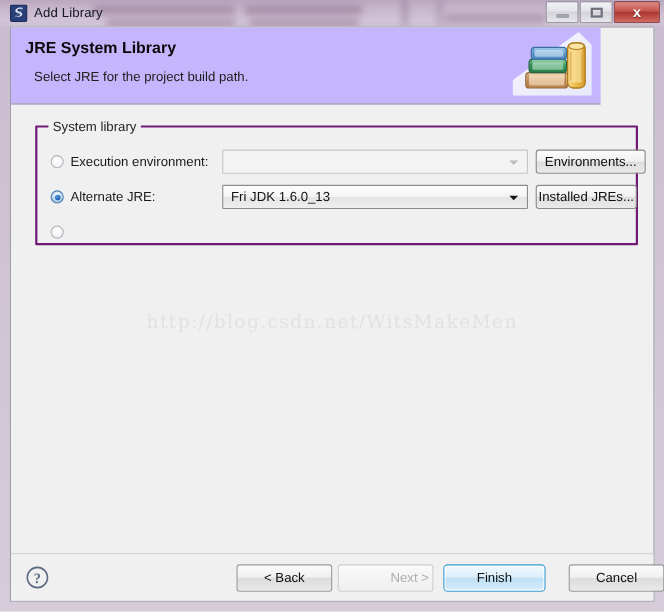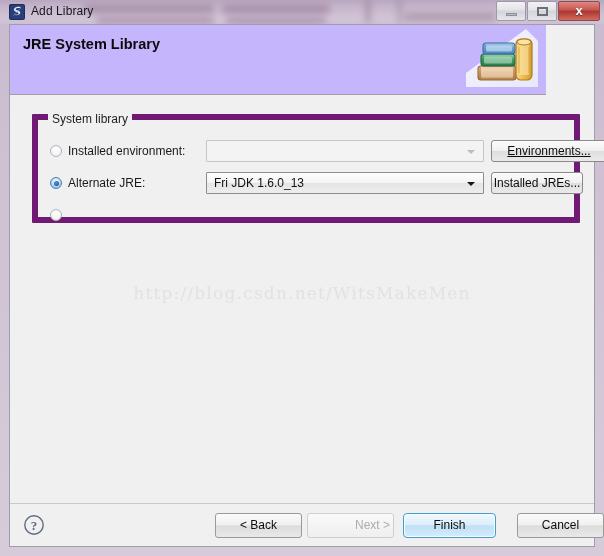--- a/index.html
+++ b/index.html
@@ -154,21 +154,21 @@
     width: 72px; height: 58px;
   }
 
   
   #groupbox {
     position: absolute;
     left: 22px; top: 89px;
     width: 548px;
     height: 109px;
     box-sizing: border-box;
-    border: 6px solid #701a75;
+    border: 2px solid #701a75;
     border-radius: 1px;
   }
   #group-legend {
     position: absolute;
     left: 10px; top: -8px;
     padding: 0 4px;
     background: #f0f0f0;
     font-size: 12px;
     color: #222222;
     white-space: nowrap;
@@ -257,23 +257,22 @@
     border-radius: 3px;
     background: linear-gradient(180deg, #fbfbfb 0%, #f1f1f1 47%, #dedede 52%, #eaeaea 100%);
     font-size: 12px;
     color: #0d0d0d;
     text-align: center;
     white-space: nowrap;
   }
   #btn-environments {
     position: absolute;
     left: 453px; top: 1px;
-    width: 116px; height: 22px;
+    width: 100px; height: 22px;
     line-height: 20px;
-    text-decoration: underline;
   }
   #btn-installed {
     position: absolute;
     left: 453px; top: 1px;
     width: 92px; height: 22px;
     line-height: 20px;
   }
 
   
   #watermark {
@@ -367,20 +366,21 @@
   <div id="win-title">Add Library</div>
 
   <div class="winbtn" id="btn-min"></div>
   <div class="winbtn" id="btn-max"></div>
   <div class="winbtn" id="btn-close">x</div>
 
   <div id="client">
 
     <div id="header">
       <div id="header-title">JRE System Library</div>
+      <div id="header-desc">Select JRE for the project build path.</div>
 
       <svg id="books-icon" viewBox="0 0 72 58">
         <defs>
           <linearGradient id="hdrGlow" x1="0" y1="0" x2="1" y2="1">
             <stop offset="0%" stop-color="#ffffff"></stop>
             <stop offset="100%" stop-color="#eef2f8"></stop>
           </linearGradient>
           <linearGradient id="bkBlue" x1="0" y1="0" x2="0" y2="1">
             <stop offset="0%" stop-color="#a9cdea"></stop>
             <stop offset="45%" stop-color="#6aa3d4"></stop>
@@ -424,21 +424,21 @@
         <line x1="63" y1="18" x2="63" y2="44" stroke="#c99429" stroke-width="0.7"></line>
       </svg>
     </div>
 
     <div id="groupbox">
       <div id="group-legend">System library</div>
 
       <div class="row" id="row-exec">
         <div class="radio-wrap">
           <span class="radio"></span>
-          <span class="radio-label">Installed environment:</span>
+          <span class="radio-label">Execution environment:</span>
         </div>
         <div class="combo" id="combo-exec">
           <span class="combo-text"></span>
           <span class="combo-arrow dis"></span>
         </div>
         <div class="pbtn" id="btn-environments">Environments...</div>
       </div>
 
       <div class="row" id="row-alt">
         <div class="radio-wrap">

